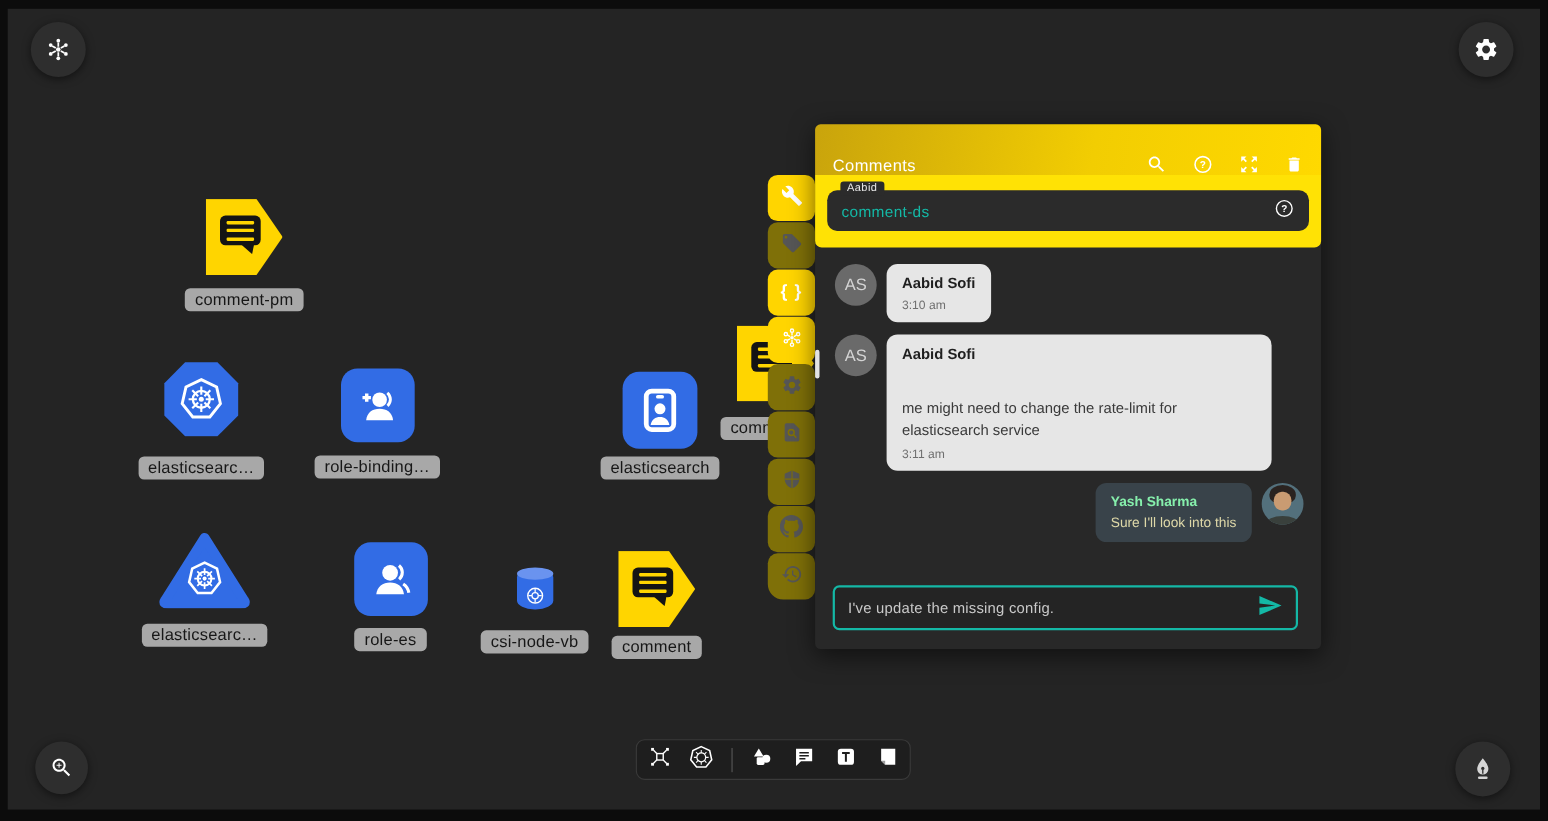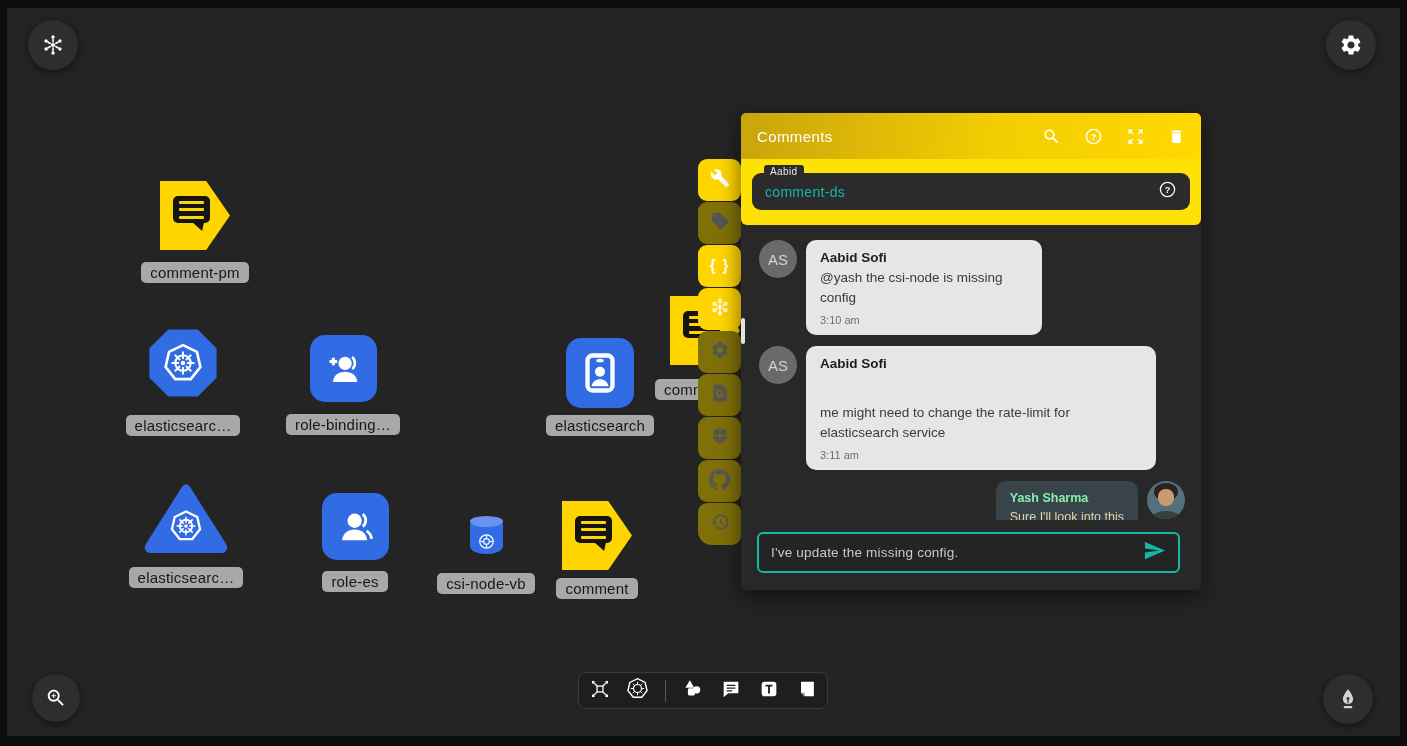--- a/index.html
+++ b/index.html
@@ -38,21 +38,21 @@
   .side-toolbar { position:absolute; left:698px; top:159px; display:flex; flex-direction:column; gap:1px; z-index:5; }
   .stb { width:43px; height:42px; border-radius:9px; display:flex; align-items:center; justify-content:center; }
   .stb.on  { background:#FFD500; color:#ffffff; }
   .stb.off { background:#7f7008; color:#565656; }
   .stb:last-child { border-bottom-left-radius:14px; }
   .braces-glyph { font-weight:bold; font-size:16px; letter-spacing:1px; color:currentColor; }
 
   
   .panel { position:absolute; left:741px; top:113px; width:460px; height:477px; background:#282828;
            border-radius:5px; box-shadow:0 6px 22px rgba(0,0,0,.55); z-index:6; display:flex; flex-direction:column; }
-  .panel-header { height:46px; flex:0 0 46px; display:flex; align-items:center; padding:0 16px;
+  .panel-header { height:46px; flex:0 0 46px; display:flex; align-items:flex-end; padding:0 16px;
                   background:linear-gradient(100deg,#c9a40c,#f2cd02 55%,#ffd900); border-radius:5px 5px 0 0; }
   .panel-title { color:#fff; font-size:15px; letter-spacing:.4px; }
   .header-icons { margin-left:auto; display:flex; gap:23px; align-items:center; }
   .header-icons svg { display:block; cursor:pointer; }
   .name-section { background:#FFE205; padding:14px 11px 15px; border-radius:0 0 6px 6px; flex:0 0 auto; }
   .name-input { position:relative; height:37px; background:#2b2b2b; border-radius:9px;
                 display:flex; align-items:center; padding:0 13px; }
   .name-label { position:absolute; top:-8px; left:12px; background:#2b2b2b; color:#e8e8e8;
                 font-size:10px; padding:1px 6px; border-radius:3px; letter-spacing:.4px; }
   .name-value { background:transparent; border:none; outline:none; color:#14b8a6; font-size:14px;
@@ -139,21 +139,21 @@
     <span>
       <svg width="24" height="24" viewBox="0 0 24 24">
         <path fill="#d5d5d5" d="M12 2.3c2.9 3.5 5.1 6.9 5.1 9.8a5.1 5.1 0 0 1-10.2 0c0-2.9 2.2-6.3 5.1-9.8z"></path>
         <circle cx="12" cy="11.6" r="1.5" fill="#2e2e2e"></circle>
         <path d="M12 13.1v3.4" stroke="#2e2e2e" stroke-width="1.2"></path>
         <rect x="7.6" y="19" width="8.8" height="2.2" rx="1.1" fill="#d5d5d5"></rect>
       </svg>
     </span>
   </div>
 
-  <div class="node" style="left:125px; top:181px;">
+  <div class="node" style="left:152px; top:181px;">
     <div class="pentagon">
       <div class="cbubble">
           <div class="bar"></div>
           <div class="bar"></div>
           <div class="bar"></div>
           <div class="tail"></div>
         </div>
     </div>
     <div class="chip" style="margin-top:12px;">comment-pm</div>
   </div>
@@ -394,21 +394,20 @@
             </svg>
         </span>
       </div>
     </div>
 
     <div class="messages">
       <div class="mrow">
         <div class="avatar">AS</div>
         <div class="bubble" style="max-width:236px;">
           <div class="author">Aabid Sofi</div>
-          <div class="text">@yash the csi-node is missing config</div>
           <div class="time">3:10 am</div>
         </div>
       </div>
       <div class="mrow">
         <div class="avatar">AS</div>
         <div class="bubble spaced" style="max-width:350px;">
           <div class="author">Aabid Sofi</div>
           <div class="text">me might need to change the rate-limit for elasticsearch service</div>
           <div class="time">3:11 am</div>
         </div>

